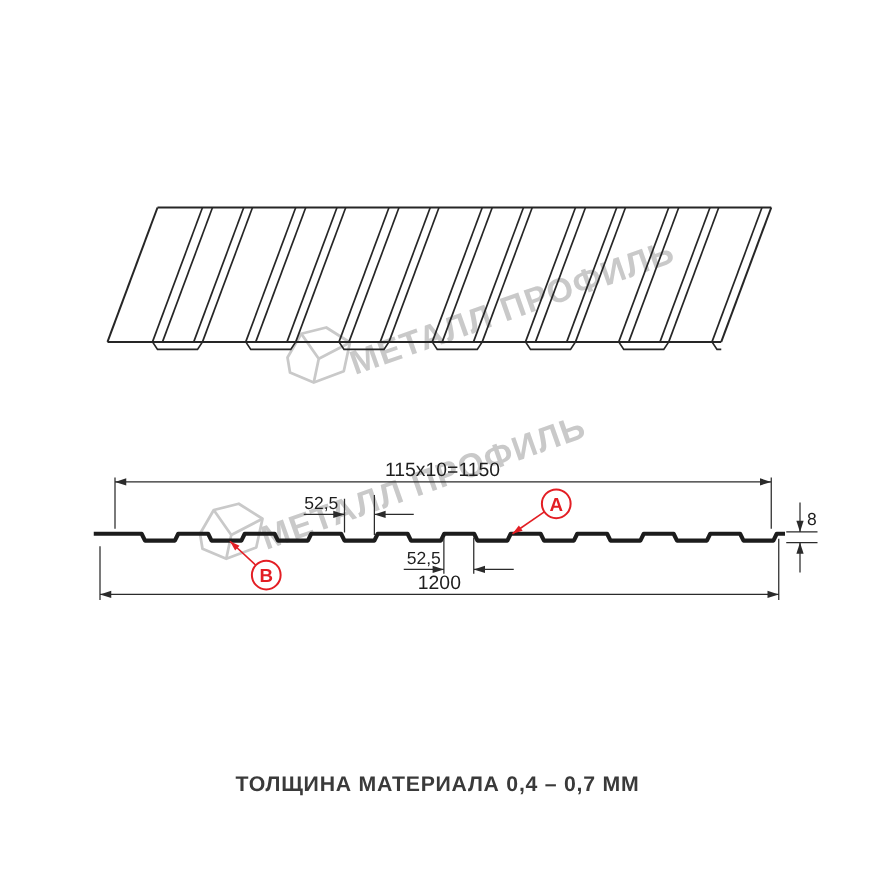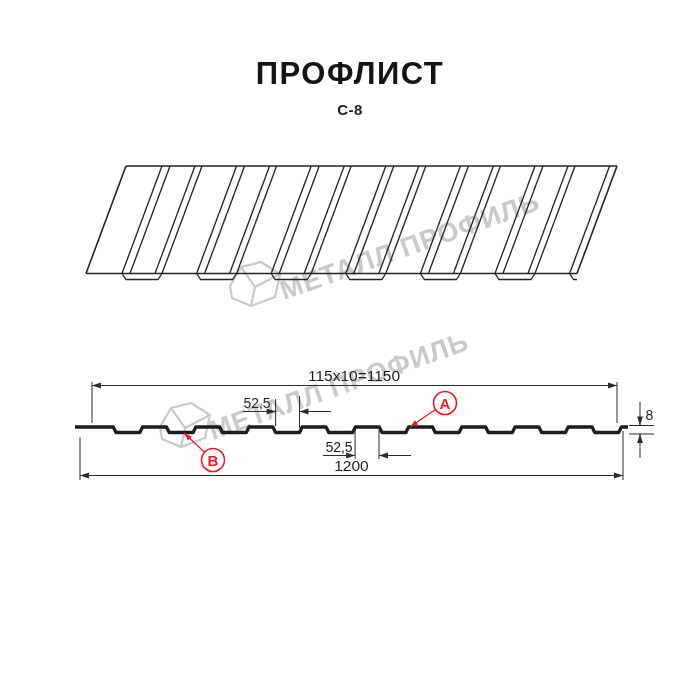--- a/index.html
+++ b/index.html
@@ -23,24 +23,20 @@
   .callout-circle{fill:#ffffff;stroke:#e31e24;stroke-width:1.6;}
   .callout-letter{fill:#e31e24;font-size:15px;font-weight:bold;}
   .leader{stroke:#e31e24;stroke-width:1.3;fill:none;}
   .leader-arrow{fill:#e31e24;stroke:none;}
 </style>
 </head>
 <body>
 
 <div class="page">
 
-  <div class="header">
-    <h1 class="title">ПРОФЛИСТ</h1>
-    <div class="subtitle">С-8</div>
-  </div>
 
   <svg width="700" height="700" viewBox="0 0 700 700">
 
     <g>
       <g transform="translate(227,262)">
         <path class="wm" d="M3,24 L14,5 L34,0 L53,12 L48,35 L24,44 L5,36 Z"></path>
         <path class="wm" d="M24,44 L28,25 L53,12 M28,25 L14,5"></path>
       </g>
       <text class="wm-text" x="284" y="300" transform="rotate(-19.5 284 300)">МЕТАЛЛ ПРОФИЛЬ</text>
     </g>
@@ -139,13 +135,14 @@
 
       <g>
         <path class="leader" d="M204.6,452.2 L184,433"></path>
         <path class="leader-arrow" d="M184,433 L191.6,436.6 L188.1,440.4 Z"></path>
         <circle class="callout-circle" cx="213" cy="460" r="11.5"></circle>
         <text class="callout-letter" x="213" y="465.5" text-anchor="middle">В</text>
       </g>
     </g>
   </svg>
 
+  <div class="footer">ТОЛЩИНА МАТЕРИАЛА 0,4 – 0,7 ММ</div>
 </div>
 
 </body></html>

